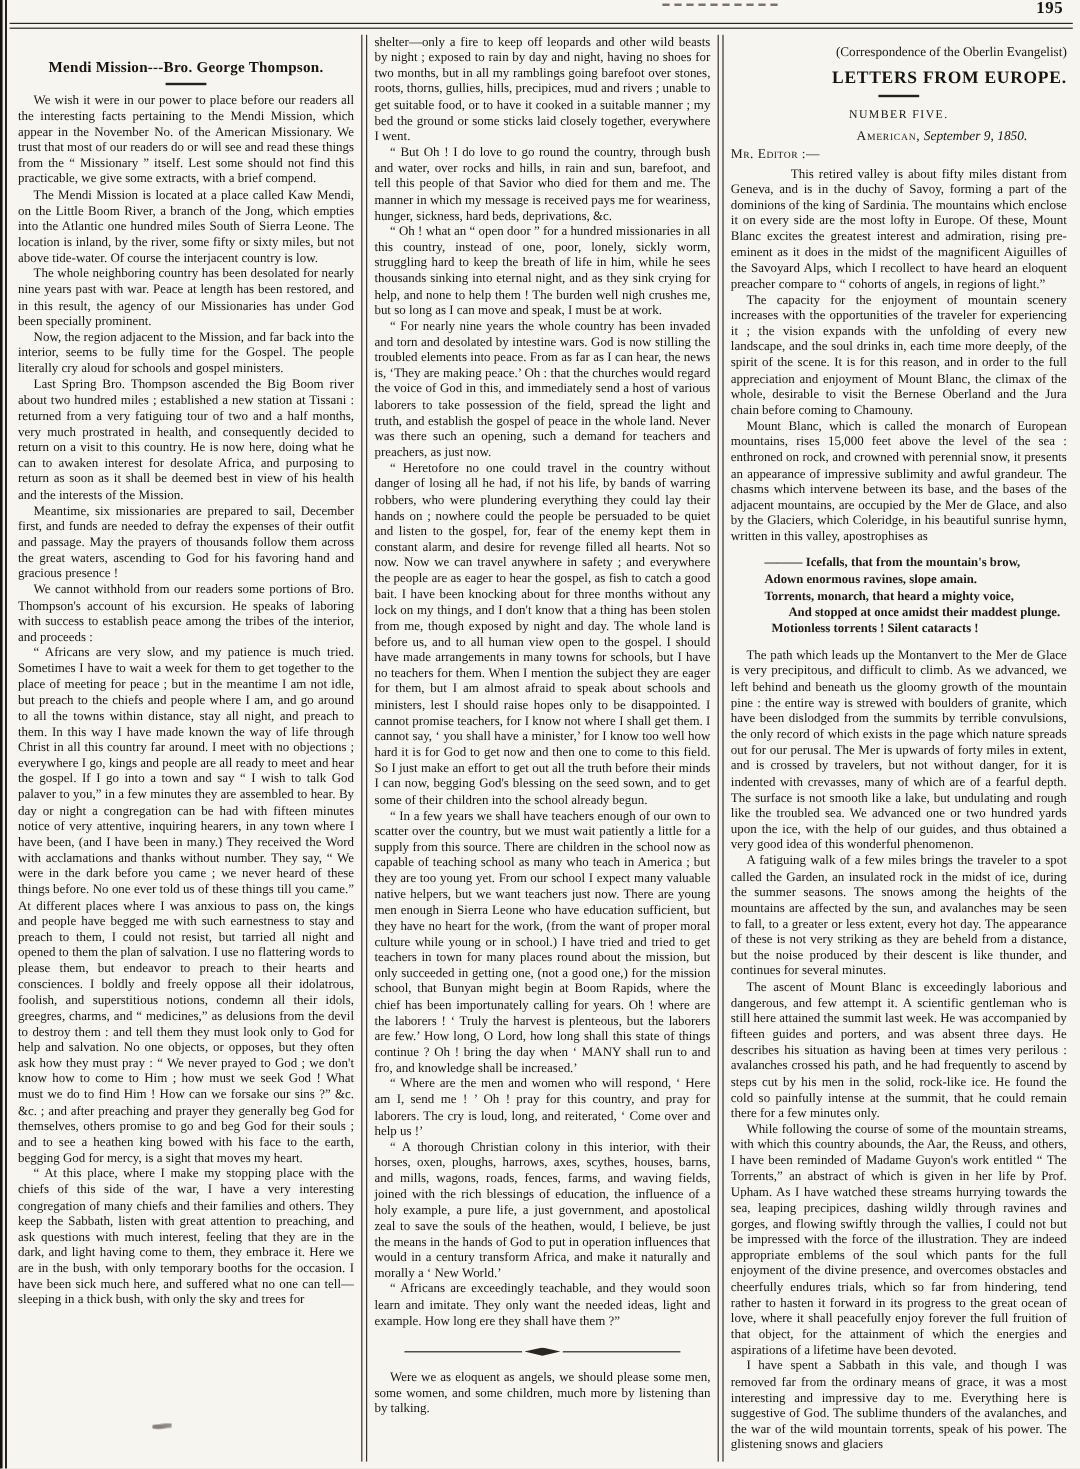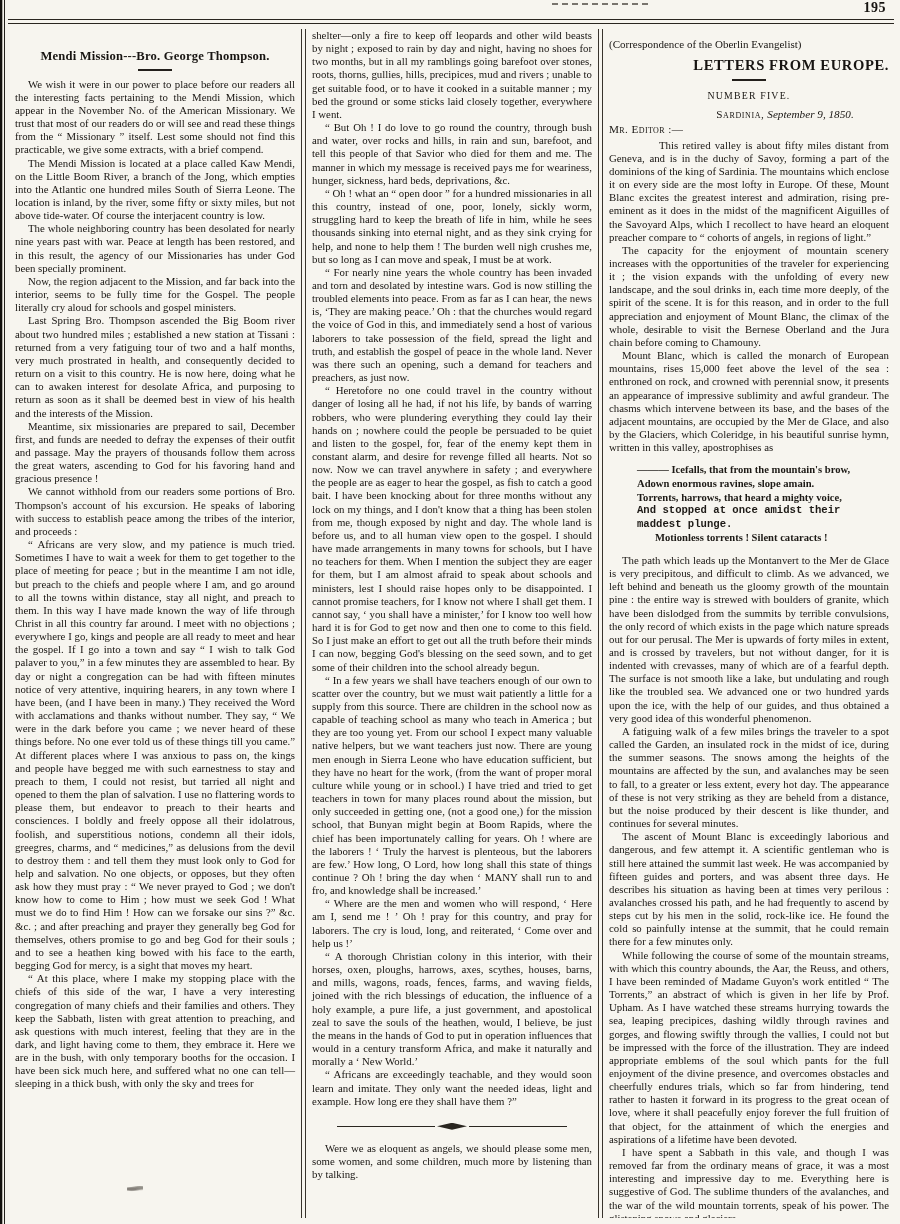--- a/index.html
+++ b/index.html
@@ -44,32 +44,32 @@
   .title-rule { width:34px; height:1.6px; background:#24201c; margin:5px auto 7px; }
   
   .col2-list .para:first-child { text-indent:0; }
   .diamond-rule { display:flex; align-items:center; width:82%; margin:15px auto 12px; }
   .diamond-rule .line { flex:1; height:1.2px; background:#2a2620; }
   .diamond-rule .diamond {
     width:30px; height:7px; margin:0 2px; background:#2a2620;
     clip-path:polygon(0 50%, 50% 0, 100% 50%, 50% 100%);
   }
   
-  .corr-line { text-align:left; font-size:11px; margin:9px 0 0; }
+  .corr-line { text-align:right; font-size:11px; margin:9px 0 0; }
   .letters-title { margin:7px 0 2px; text-align:right; font-size:14.6px; font-weight:600; letter-spacing:0.6px; }
   .number-line { text-align:center; font-size:9.8px; font-weight:normal; letter-spacing:1.2px; margin:9px 0 7px; }
   .dateline { text-align:center; padding-left:72px; font-size:11.2px; margin:3px 0 2px; }
   .dateline .place { font-variant:small-caps; letter-spacing:0.6px; }
   .dateline .date { font-style:italic; }
   .salutation { font-variant:small-caps; font-size:11.2px; margin:3px 0 4px; letter-spacing:0.4px; }
   .col3-before .para:first-child { text-indent:50px; }
   .poem { margin:9px 0 9px 28px; }
   .poem-line { font-size:10.6px; line-height:13.6px; font-weight:600; color:#1d1a16; }
-  .poem-line:nth-child(4) { margin-left:0;font-family:Liberation Mono, monospace; }
-  .poem-line:nth-child(5) { margin-left:18px; }
+  .poem-line:nth-child(4) { margin-left:20px; }
+  .poem-line:nth-child(5) { margin-left:6px; }
   .smudge {
     position:absolute; left:127px; top:1186px; width:16px; height:6px;
     background:radial-gradient(ellipse at 30% 50%, #55504a 0 28%, transparent 60%),
                radial-gradient(ellipse at 80% 30%, #6a665e 0 18%, transparent 50%);
     opacity:.7;
   }
 </style>
 </head>
 <body>
 
@@ -121,33 +121,33 @@
     </section>
 
     <div class="vsep"></div>
 
     <section class="col">
       <div class="corr-line">(Correspondence of the Oberlin Evangelist)</div>
       <h2 class="letters-title">LETTERS FROM EUROPE.</h2>
       <div class="title-rule"></div>
       <div class="number-line">NUMBER FIVE.</div>
       <div class="dateline">
-        <span class="place">Sardinia,</span>
+        <span class="place">American,</span>
         <span class="date">September 9, 1850.</span>
       </div>
       <div class="salutation">Mr. Editor :—</div>
       <div class="col3-before">
           <p class="para">This retired valley is about fifty miles distant from Geneva, and is in the duchy of Savoy, forming a part of the dominions of the king of Sardinia.  The mountains which enclose it on every side are the most lofty in Europe.  Of these, Mount Blanc excites the greatest interest and admiration, rising pre-eminent as it does in the midst of the magnificent Aiguilles of the Savoyard Alps, which I recollect to have heard an eloquent preacher compare to “ cohorts of angels, in regions of light.”</p>
           <p class="para">The capacity for the enjoyment of mountain scenery increases with the opportunities of the traveler for experiencing it ; the vision expands with the unfolding of every new landscape, and the soul drinks in, each time more deeply, of the spirit of the scene.  It is for this reason, and in order to the full appreciation and enjoyment of Mount Blanc, the climax of the whole, desirable to visit the Bernese Oberland and the Jura chain before coming to Chamouny.</p>
           <p class="para">Mount Blanc, which is called the monarch of European mountains, rises 15,000 feet above the level of the sea : enthroned on rock, and crowned with perennial snow, it presents an appearance of impressive sublimity and awful grandeur.  The chasms which intervene between its base, and the bases of the adjacent mountains, are occupied by the Mer de Glace, and also by the Glaciers, which Coleridge, in his beautiful sunrise hymn, written in this valley, apostrophises as</p>
         </div>
       <div class="poem">
           <div class="poem-line">——— Icefalls, that from the mountain's brow,</div>
           <div class="poem-line">Adown enormous ravines, slope amain.</div>
-          <div class="poem-line">Torrents, harrows, that heard a mighty voice,</div>
+          <div class="poem-line">Torrents, monarch, that heard a mighty voice,</div>
           <div class="poem-line">And stopped at once amidst their maddest  plunge.</div>
           <div class="poem-line">Motionless torrents !   Silent cataracts !</div>
         </div>
       <div class="col3-after">
           <p class="para">The path which leads up the  Montanvert  to the Mer de Glace is very precipitous, and difficult to climb.   As we advanced, we left behind and beneath us the  gloomy growth of the mountain pine :  the entire way is strewed with boulders of granite, which have been dislodged from the summits by terrible convulsions, the only record of which exists in the page which nature spreads out for our perusal.  The Mer is upwards of forty miles in extent, and is crossed by travelers, but not without danger, for it is indented with crevasses, many of which are of a fearful depth.  The surface is not smooth like a lake, but undulating and rough like the troubled sea.  We advanced one or two hundred yards upon the ice, with the help of our guides, and thus obtained a very good idea of this wonderful phenomenon.</p>
           <p class="para">A fatiguing walk of a few miles brings the traveler to a spot called the Garden, an insulated rock in the midst of ice, during the summer seasons.  The snows among the heights of the mountains are affected by the sun, and avalanches may be seen to fall, to a greater or less extent, every hot day.  The appearance of these is not very striking as they are beheld from a distance, but the noise produced by their descent is like thunder, and continues for several minutes.</p>
           <p class="para">The ascent of Mount Blanc is exceedingly laborious and dangerous, and few attempt it.  A scientific gentleman who is still here attained the summit last week.  He was accompanied by fifteen guides and porters, and was absent three days.  He describes his situation as having been at times very perilous : avalanches crossed his path, and he had frequently to ascend by steps cut by his men in the solid, rock-like ice.  He found the cold so painfully intense at the summit, that he could remain there for a few minutes only.</p>
           <p class="para">While following the course of some of the mountain streams, with which this country abounds, the Aar, the Reuss, and others, I have been reminded of Madame Guyon's work entitled “ The Torrents,” an abstract of which is given in her life by Prof. Upham.  As I have watched these streams hurrying towards the sea, leaping precipices, dashing wildly through ravines and gorges, and flowing swiftly through the vallies, I could not but be impressed with the force of the illustration.  They are indeed appropriate emblems of the soul which pants for the full enjoyment of the divine presence, and overcomes obstacles and cheerfully endures trials, which so far from hindering, tend rather to hasten it forward in its progress to the great ocean of love, where it shall peacefully enjoy forever the full fruition of that object, for the attainment of which the energies and aspirations of a lifetime have been devoted.</p>
           <p class="para">I have spent a Sabbath in this vale, and though I was removed far from the ordinary means of grace, it was a most interesting and impressive day to me.  Everything here is suggestive of God.  The sublime thunders of the avalanches, and the war of the wild mountain torrents, speak of his power.  The glistening snows and glaciers</p>
         </div>

